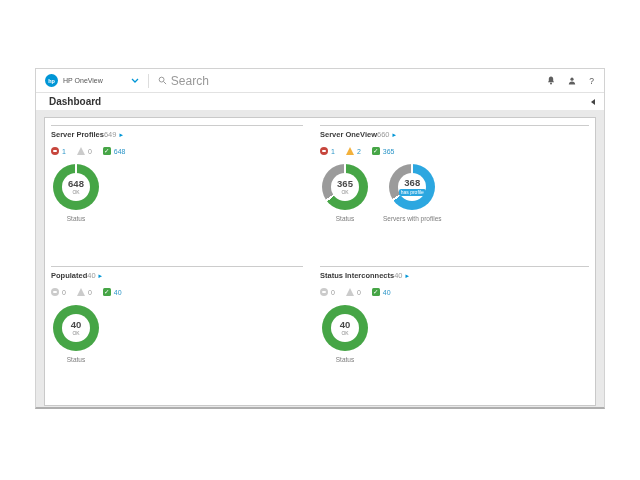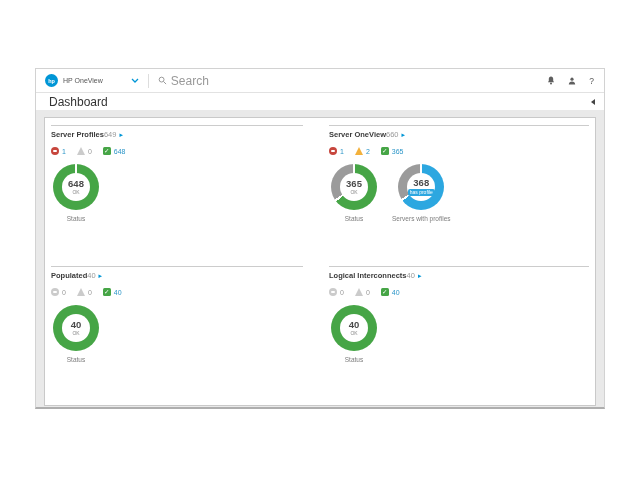--- a/index.html
+++ b/index.html
@@ -19,28 +19,28 @@
   .vsep{width:1px;height:14px;background:#ddd;margin:0 9px;}
   .searchwrap{display:flex;align-items:center;}
   .search-input{border:0;outline:0;background:transparent;font-size:12px;color:#777;
         width:150px;font-family:inherit;margin-left:4px;padding:0;}
   .search-input::placeholder{color:#999;}
   .tb-right{margin-left:auto;display:flex;align-items:center;gap:13px;}
   .help{font-size:8.5px;color:#555;}
   
   .dashrow{height:17px;background:#fff;display:flex;align-items:center;
            padding:0 9px 0 13px;}
-  .dashtitle{font-size:12px;font-weight:normal;color:#333;}
+  .dashtitle{font-size:10px;font-weight:bold;color:#333;}
   .collapse{margin-left:auto;width:0;height:0;border-top:3px solid transparent;
             border-bottom:3px solid transparent;border-right:4px solid #444;}
   
   .content{padding:7px 8px 0;box-sizing:border-box;}
   .card{background:#fff;border:1px solid #c9c9c9;height:289px;box-sizing:border-box;
         padding:7px 6px 0 6px;display:grid;grid-template-columns:252px 1fr;
-        grid-template-rows:141px 141px;column-gap:26px;}
+        grid-template-rows:141px 141px;column-gap:17px;}
   .section{border-top:1px solid #cccccc;}
   .sec-head{margin-top:4px;display:flex;align-items:baseline;font-size:7.5px;}
   .sec-title{font-weight:bold;color:#3a3a3a;}
   .sec-count{color:#999;}
   .sec-arrow{color:#0096d6;margin-left:3px;font-size:7px;}
   .status-row{margin-top:8px;display:flex;align-items:center;}
   .st{display:flex;align-items:center;margin-right:11px;}
   .st-num{font-size:7px;color:#2c96c8;margin-left:3px;}
   .st-num.muted{color:#9a9a9a;}
   .ic-critical{width:8px;height:8px;border-radius:50%;background:#c7463d;position:relative;}
@@ -210,21 +210,21 @@
                 <div class="donut-sub">OK</div>
               </div>
             </div>
             <div class="donut-label">Status</div>
           </div>
         </div>
       </div>
 
       <div class="section">
         <div class="sec-head">
-          <span class="sec-title">Logical Interconnects</span>
+          <span class="sec-title">Status Interconnects</span>
           <span class="sec-count">40</span>
           <span class="sec-arrow">▸</span>
         </div>
         <div class="status-row">
           <span class="st">
             <span class="ic-critical muted"></span>
             <span class="st-num muted">0</span>
           </span>
           <span class="st">
             <span class="ic-warning muted"></span>

